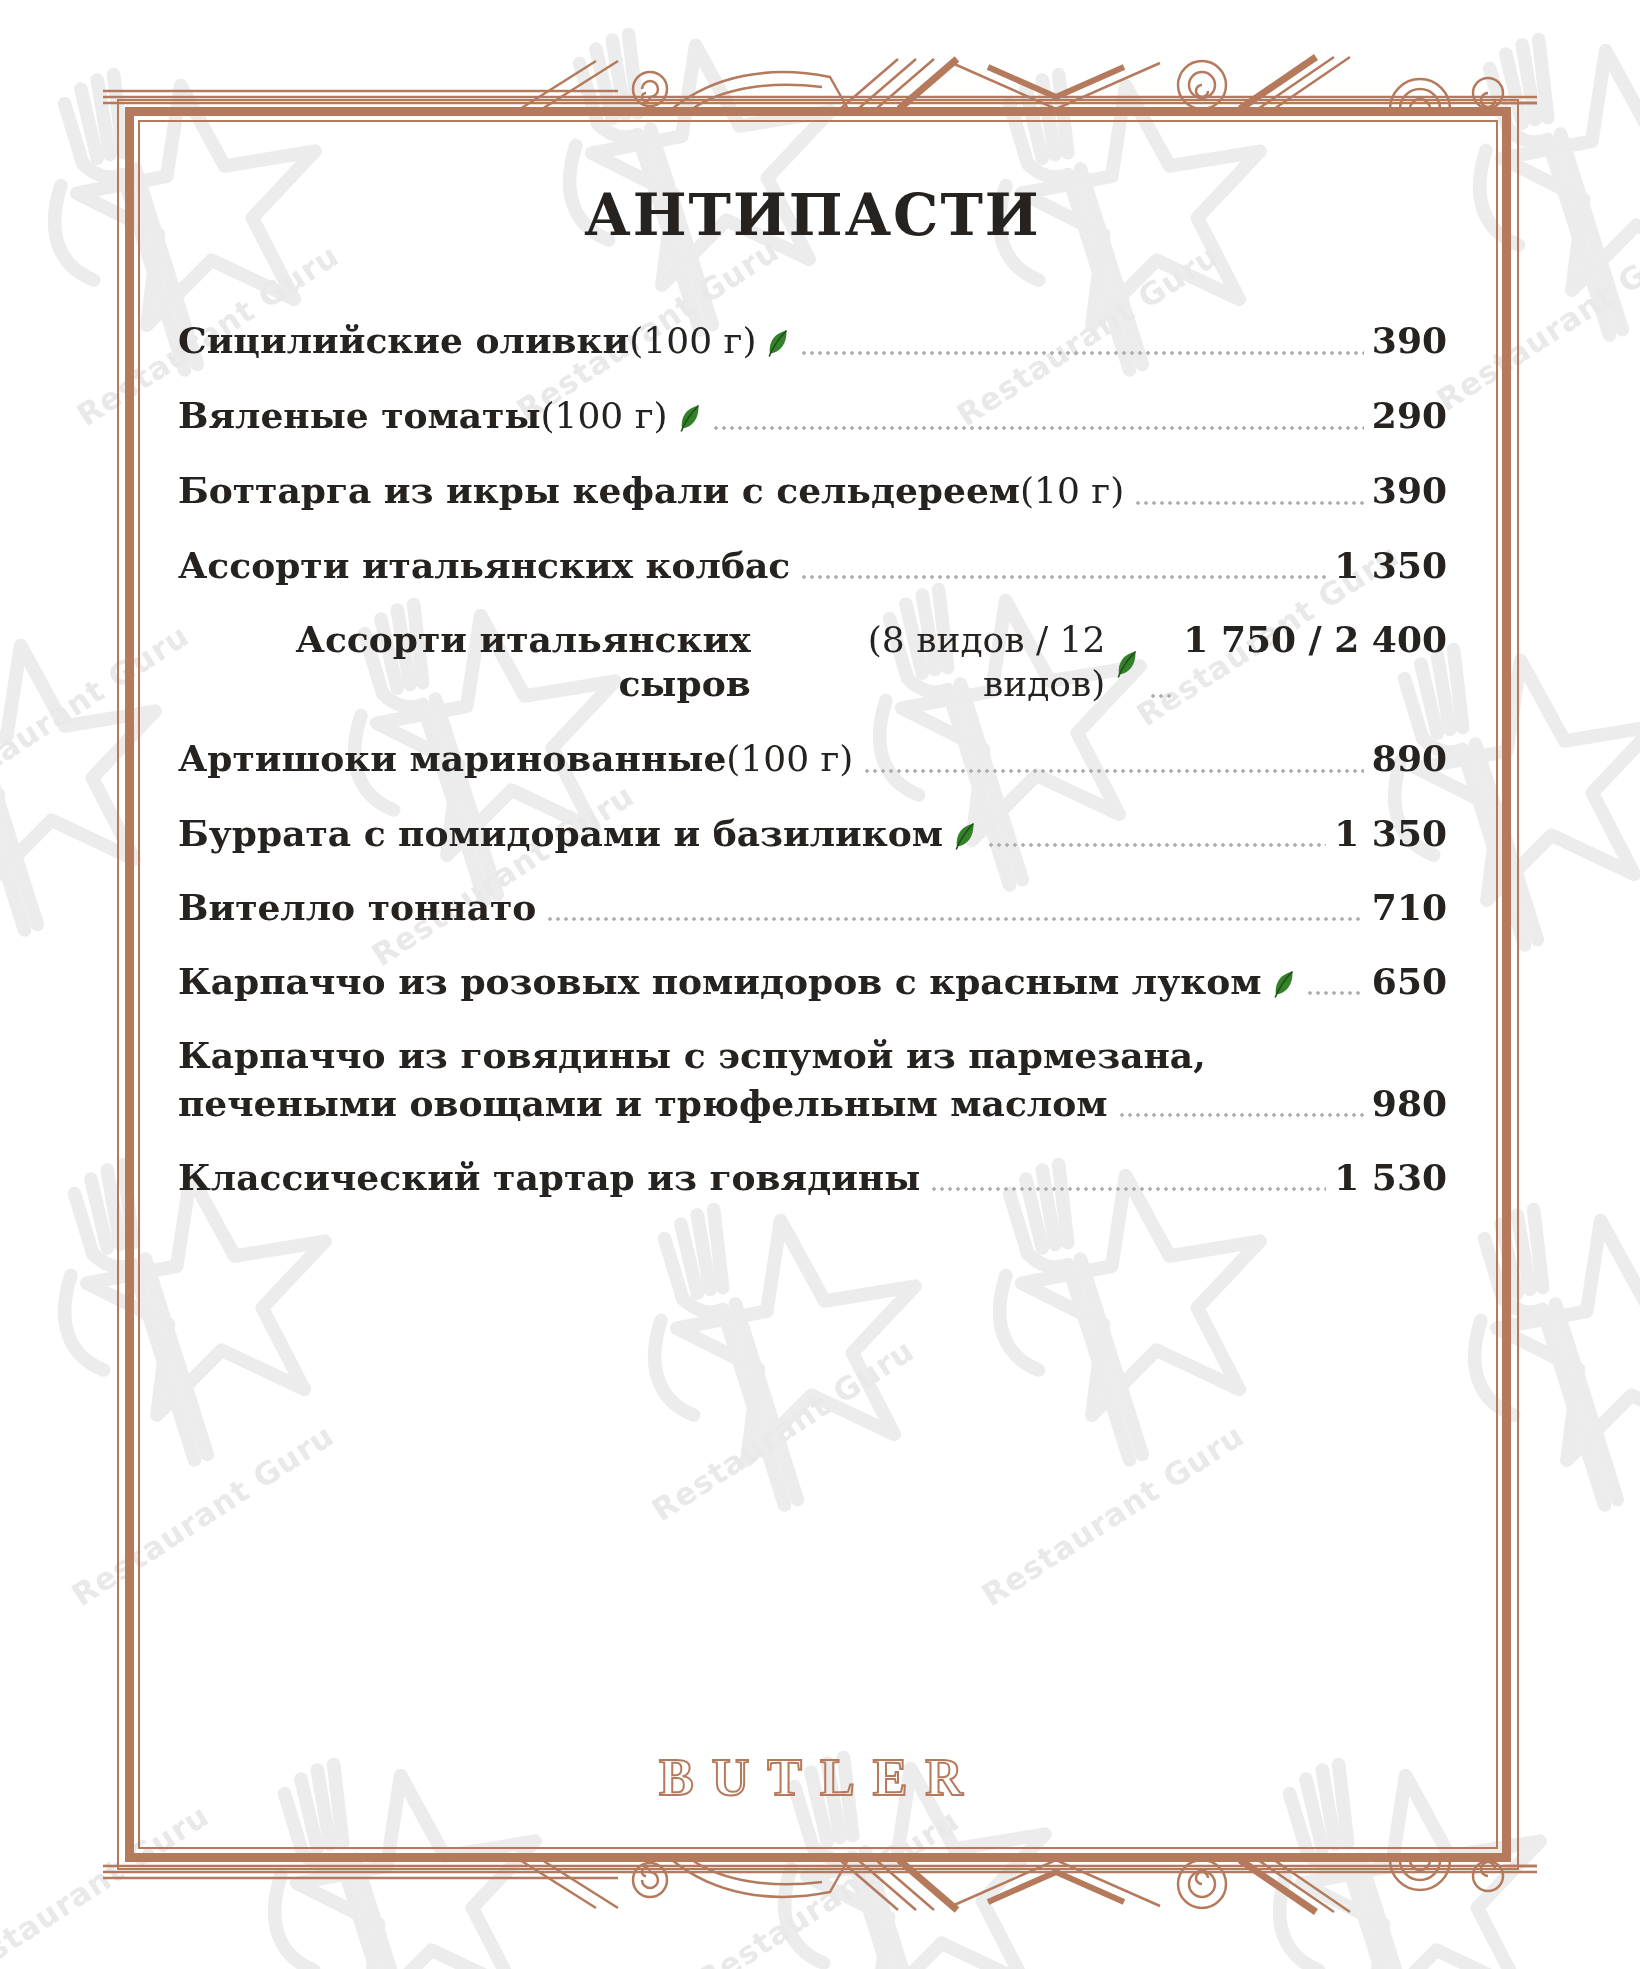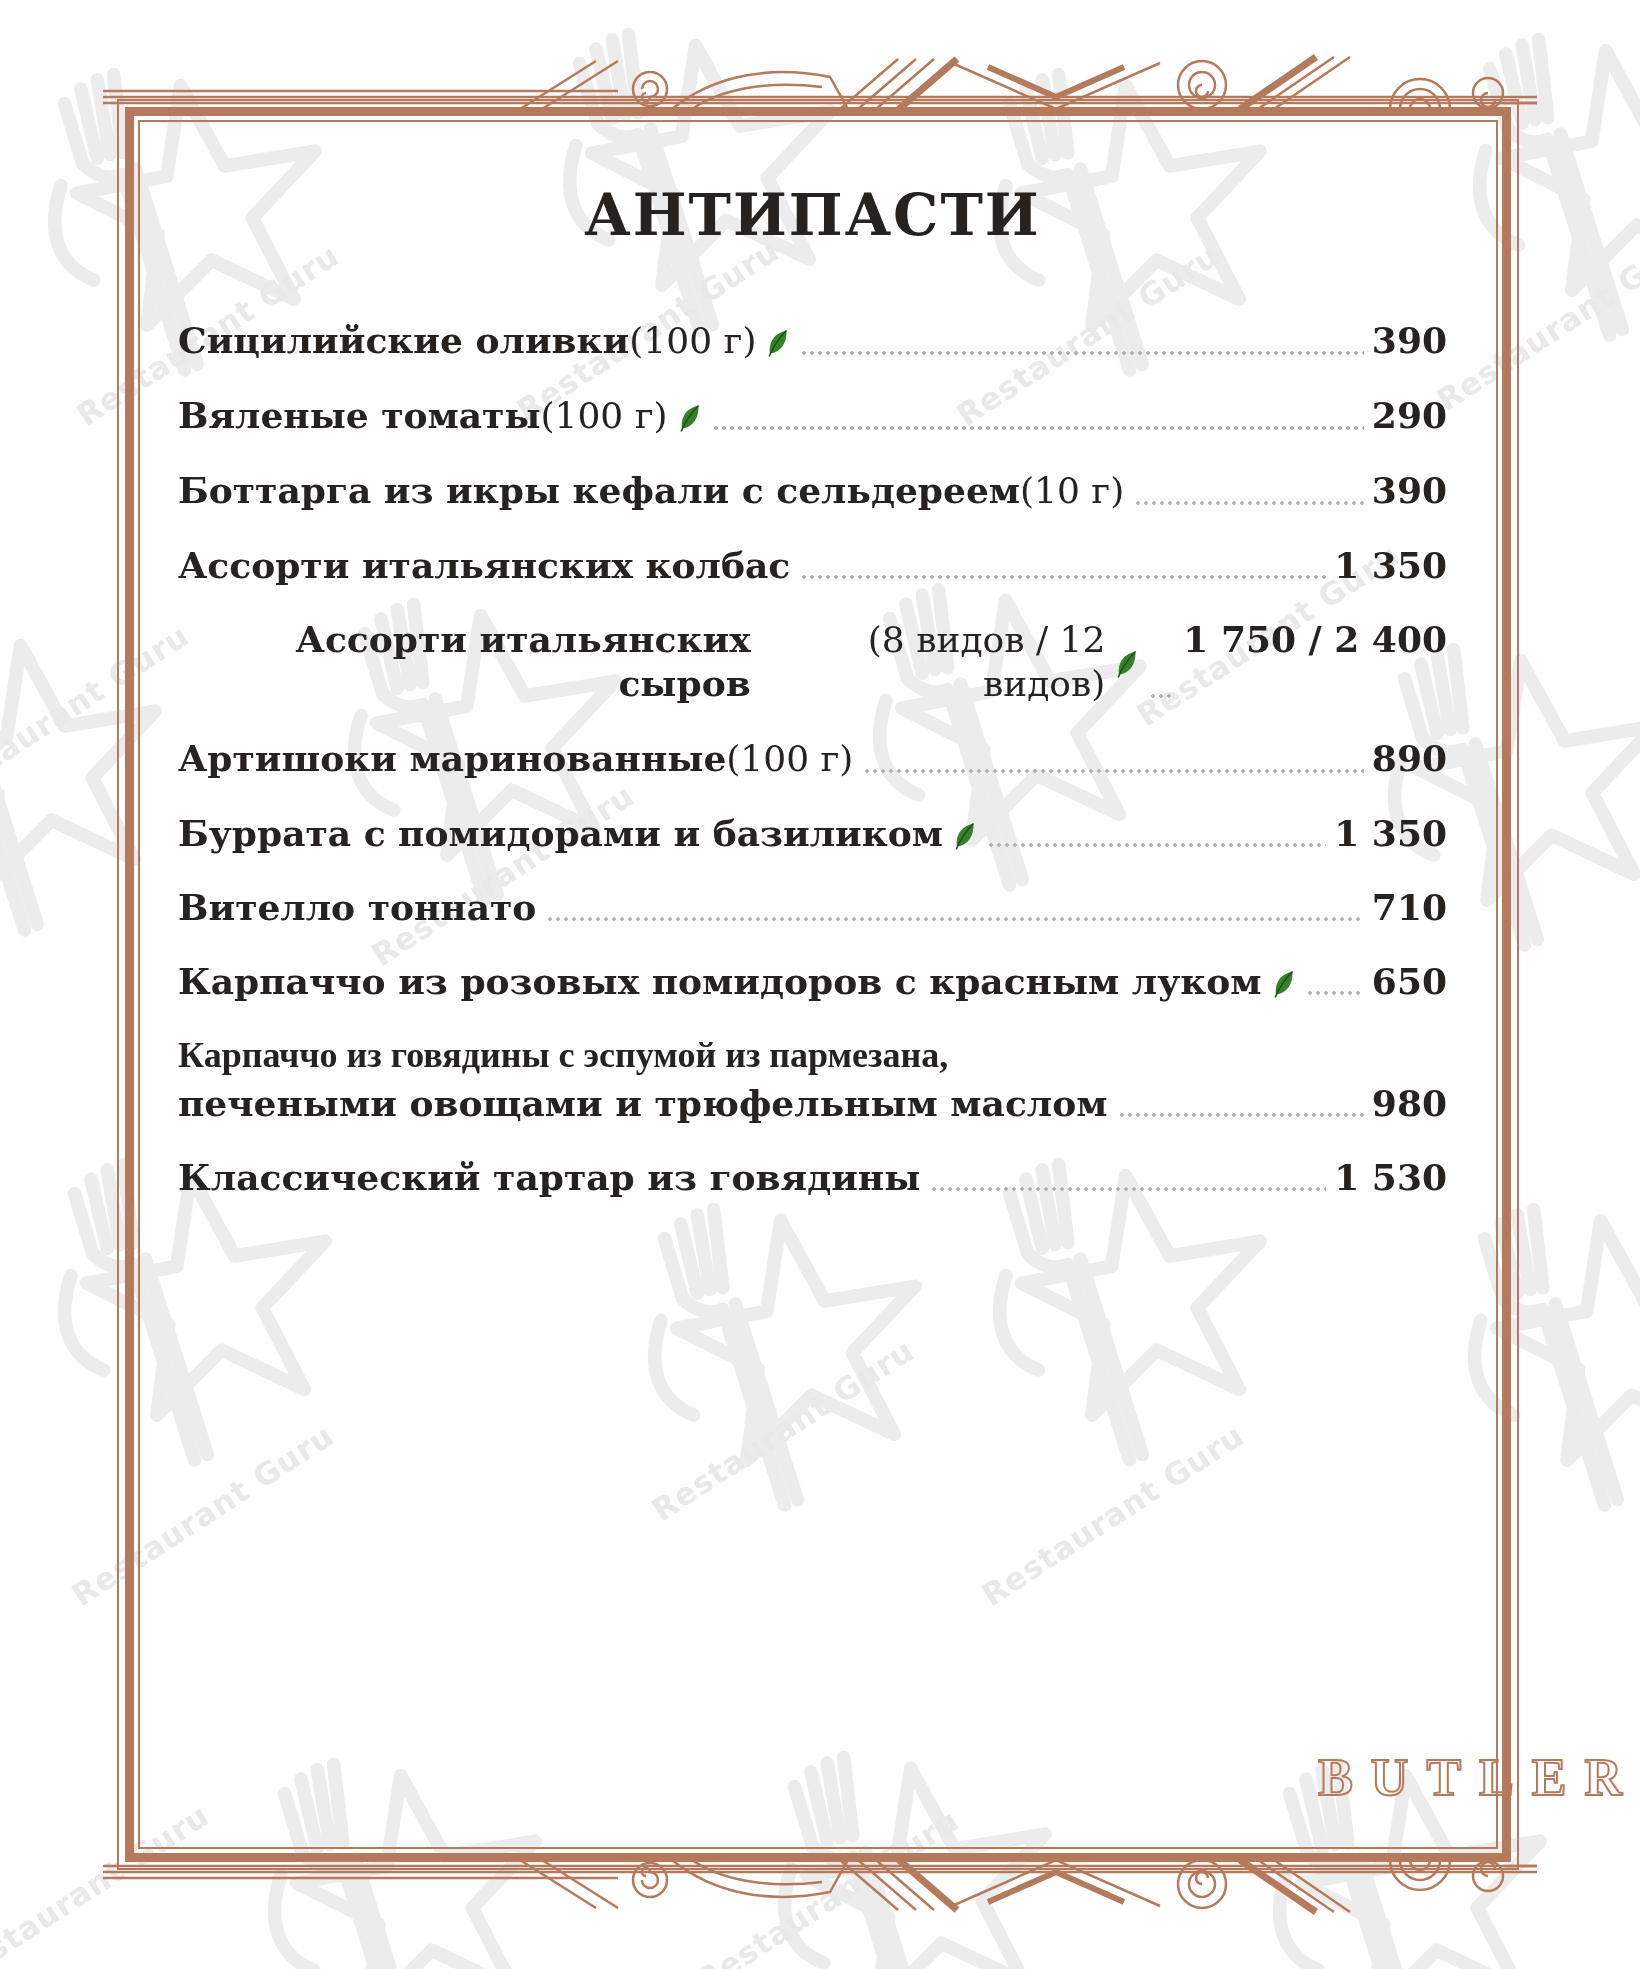--- a/index.html
+++ b/index.html
@@ -23,32 +23,32 @@
   .band.top{ top:31px; }
   .band.bottom{ top:1854px; transform:scaleY(-1); }
 
   
   .content{ position:absolute; left:178px; top:186px; width:1269px; z-index:2; color:var(--ink); }
   .title{ margin:0; font-size:57px; line-height:57px; font-weight:bold;
           text-align:center; letter-spacing:2px; }
   .menu-list{ margin-top:75px; }
   .item{ display:flex; align-items:baseline; font-size:36px; line-height:44px;
          margin-bottom:30px;text-align:right; }
-  .item.cont-first{ margin-bottom:4px;font-family:Liberation Serif, serif; }
+  .item.cont-first{ margin-bottom:4px; }
   .item .nm{ font-weight:bold; }
   .item .note{ font-weight:normal; }
   .leaf{ align-self:center; transform:translateY(3px); margin-left:10px; flex:0 0 auto; }
   .dots{ flex:1 1 auto; min-width:24px; align-self:flex-end; height:4px;
          margin:0 8px 8px 12px;
          background-image:radial-gradient(circle at 2px 2px, #b1ada9 1.5px, transparent 2px);
          background-size:8px 4px; background-repeat:repeat-x; background-position:left bottom; }
   .price{ font-weight:bold; white-space:nowrap; }
 
   
-  .logo{ position:absolute; left:0; right:0; top:1748px; z-index:2; text-align:right;
+  .logo{ position:absolute; left:0; right:0; top:1748px; z-index:2; text-align:center;
          font-family:"Liberation Serif", serif; font-weight:bold; font-size:52px;
          letter-spacing:18px; color:transparent; -webkit-text-stroke:2px var(--copper); }
 </style>
 </head>
 <body>
 
 <svg width="0" height="0" style="position:absolute" aria-hidden="true">
   <defs>
     <symbol id="fork-star" viewBox="0 0 330 360">
       <g fill="none" stroke="currentColor" stroke-width="15" stroke-linecap="round" stroke-linejoin="round">

